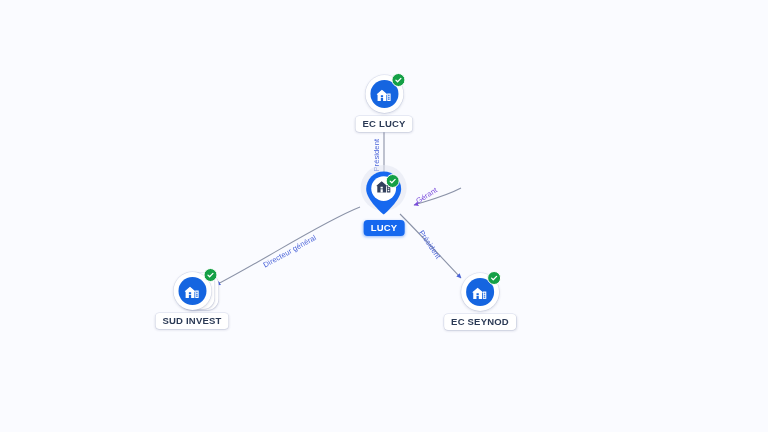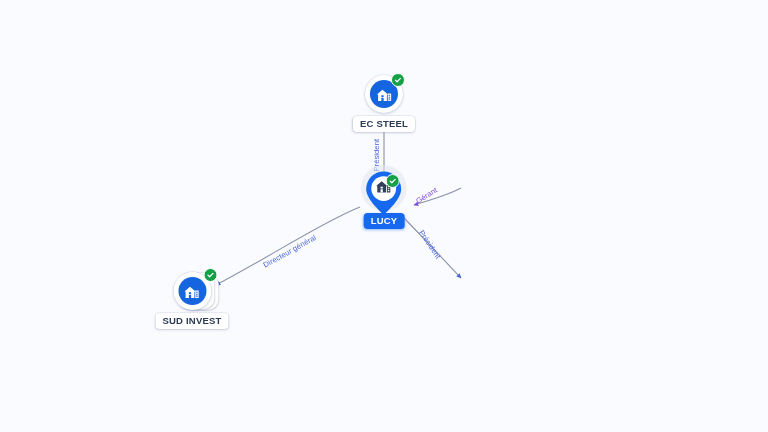--- a/index.html
+++ b/index.html
@@ -222,24 +222,24 @@
           <path fill="#1565e0" d="M17.8 12.2h2.2v1.6h-2.2zM17.8 15h2.2v1.6h-2.2zM17.8 17.8h2.2v1.6h-2.2z"></path>
           <path fill="#ffffff" d="M1.8 11.6 9.2 5.3l7.4 6.3-1 1.2-6.4-5.4-6.4 5.4z"></path>
         </svg>
       </div>
       <div class="badge-verified">
         <svg width="8" height="8" viewBox="0 0 12 12" aria-hidden="true">
           <path d="M2.2 6.2 L4.7 8.6 L9.7 3.5" fill="none" stroke="#ffffff" stroke-width="1.9" stroke-linecap="round" stroke-linejoin="round"></path>
         </svg>
       </div>
     </div>
-    <div class="node-label">EC STEEL</div>
+    <div class="node-label">EC LUCY</div>
   </div>
 
-  <div class="node" style="left:384px; top:170px;">
+  <div class="node" style="left:384px; top:170px;gap:7px;">
     <div class="pin-wrap">
       <div class="pin-halo" style="top:18px;"></div>
       <svg class="pin-body" viewBox="0 0 40 46" width="40" height="46">
         <path d="M20 1.5 C10.3 1.5 2.5 9.3 2.5 19 C2.5 30.5 20 44.5 20 44.5
                  C20 44.5 37.5 30.5 37.5 19 C37.5 9.3 29.7 1.5 20 1.5 Z" fill="#1668ef"></path>
         <circle cx="20" cy="18.6" r="12.4" fill="#ffffff"></circle>
       </svg>
       <div class="pin-icon">
         <svg width="17" height="17" viewBox="0 0 24 24" aria-hidden="true">
           <path fill="#33405c" d="M3 21V11.2L9.2 6.3 15.4 11.2V21H3Z"></path>
@@ -275,14 +275,34 @@
       </div>
       <div class="badge-verified" style="right:-6px; top:-4px;">
         <svg width="8" height="8" viewBox="0 0 12 12" aria-hidden="true">
           <path d="M2.2 6.2 L4.7 8.6 L9.7 3.5" fill="none" stroke="#ffffff" stroke-width="1.9" stroke-linecap="round" stroke-linejoin="round"></path>
         </svg>
       </div>
     </div>
     <div class="node-label">SUD INVEST</div>
   </div>
 
+  <div class="node" style="left:480px; top:273px;">
+    <div class="marker-wrap">
+      <div class="marker-ring"></div>
+      <div class="marker-disc">
+        <svg width="17" height="17" viewBox="0 0 24 24" aria-hidden="true">
+          <path fill="#ffffff" d="M3 21V11.2L9.2 6.3 15.4 11.2V21H3Z"></path>
+          <path fill="#ffffff" d="M16.6 21V10.6L21.4 10.6V21H16.6Z"></path>
+          <path fill="#1565e0" d="M7.6 13.2h3.2v2.2H7.6zM7.6 16.7h3.2V21H7.6z"></path>
+          <path fill="#1565e0" d="M17.8 12.2h2.2v1.6h-2.2zM17.8 15h2.2v1.6h-2.2zM17.8 17.8h2.2v1.6h-2.2z"></path>
+          <path fill="#ffffff" d="M1.8 11.6 9.2 5.3l7.4 6.3-1 1.2-6.4-5.4-6.4 5.4z"></path>
+        </svg>
+      </div>
+      <div class="badge-verified">
+        <svg width="8" height="8" viewBox="0 0 12 12" aria-hidden="true">
+          <path d="M2.2 6.2 L4.7 8.6 L9.7 3.5" fill="none" stroke="#ffffff" stroke-width="1.9" stroke-linecap="round" stroke-linejoin="round"></path>
+        </svg>
+      </div>
+    </div>
+    <div class="node-label">EC SEYNOD</div>
+  </div>
 
 </div>
 
 </body></html>

